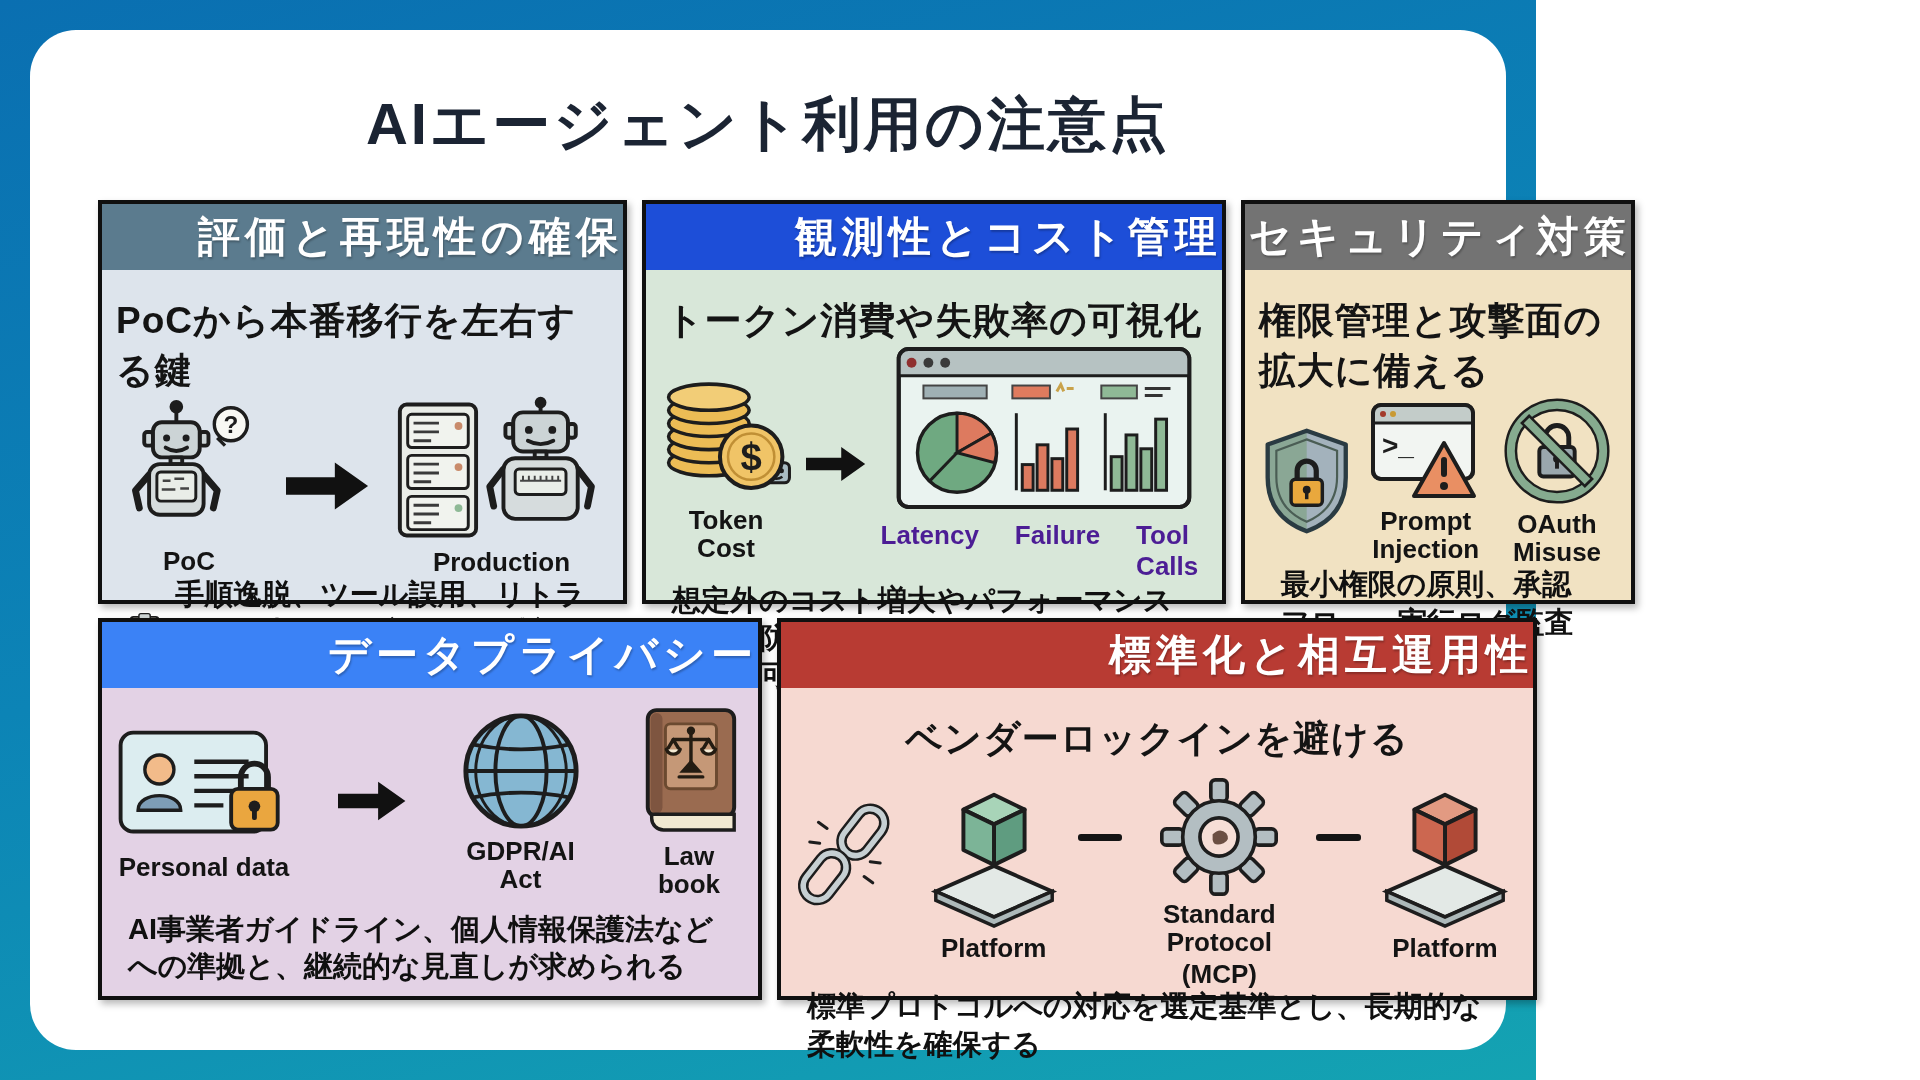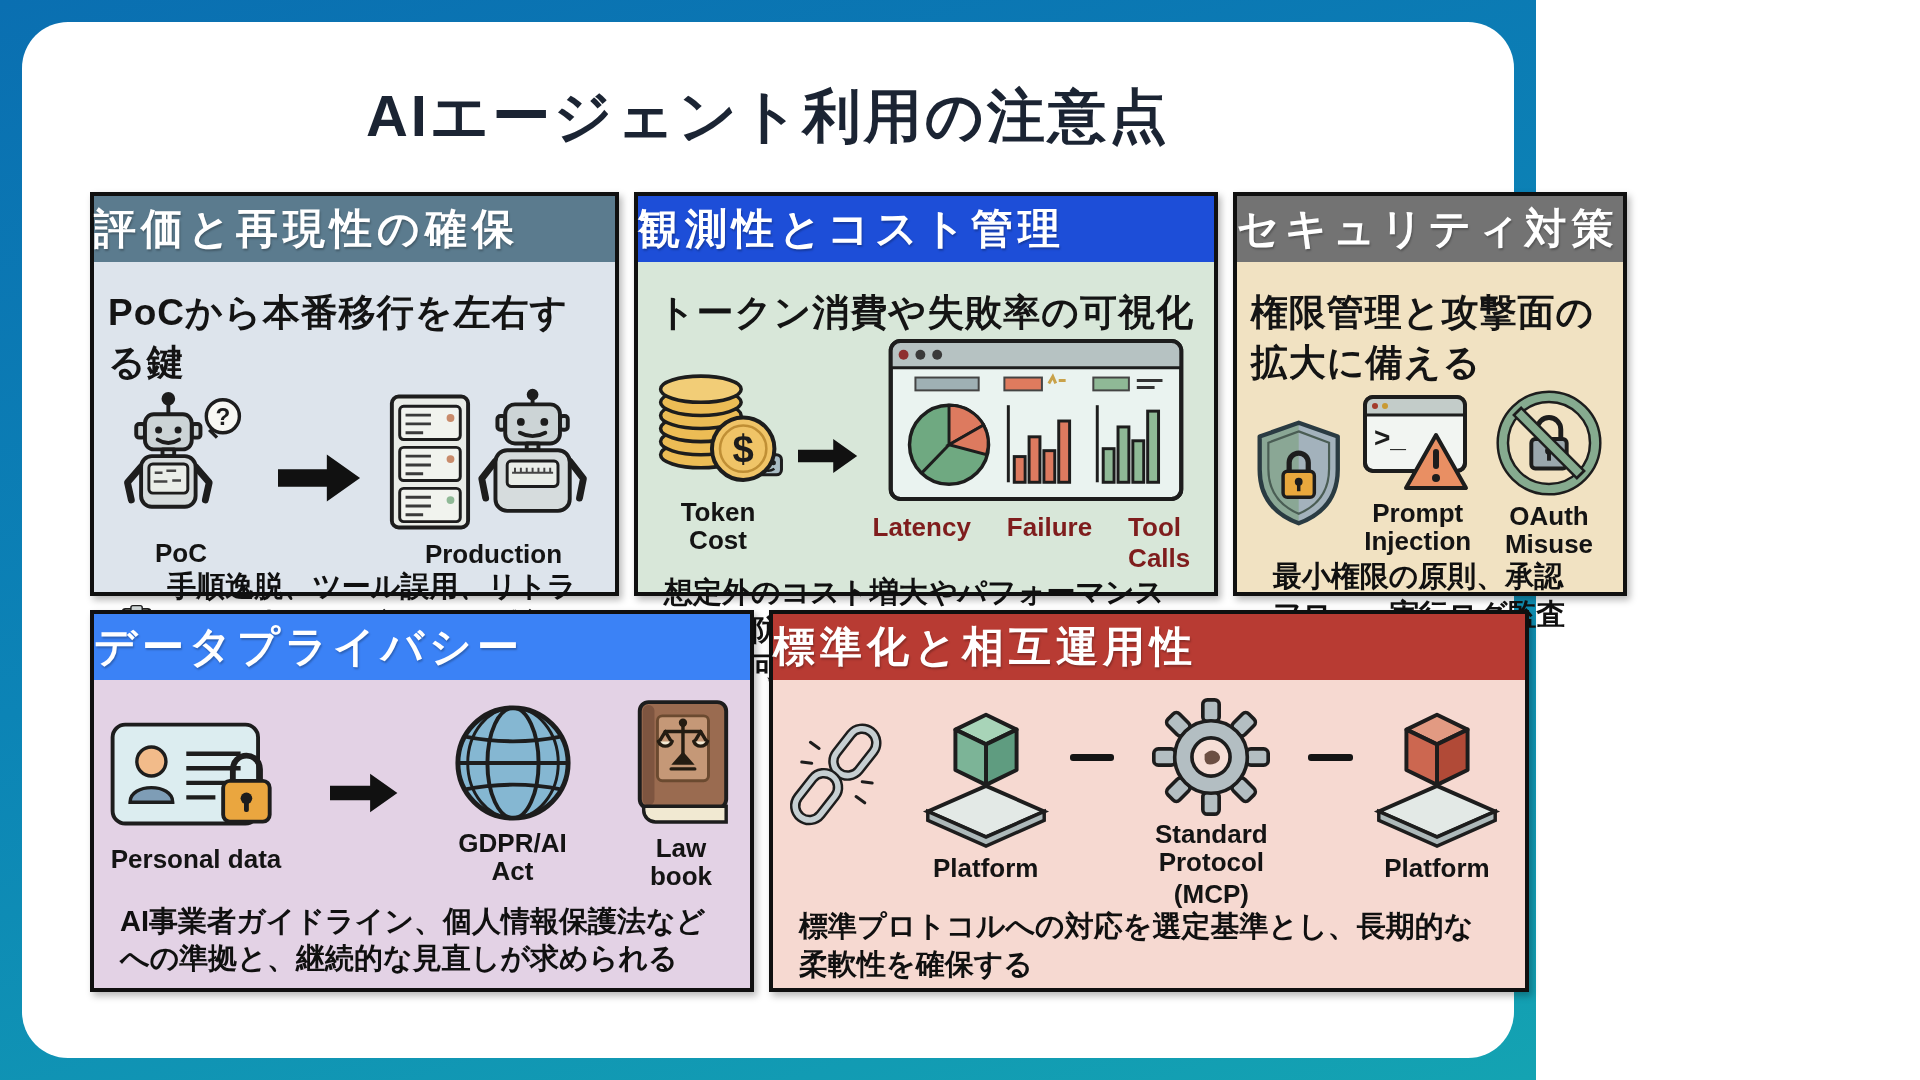--- a/index.html
+++ b/index.html
@@ -1,34 +1,34 @@
 <!DOCTYPE html>
 <html><head>
 <meta charset="utf-8">
 <style>
   * { margin:0; padding:0; box-sizing:border-box; }
   html,body { width:1920px; height:1080px; }
   body { font-family:"Liberation Sans","DejaVu Sans",sans-serif; overflow:hidden; }
 
-  .frame { width:1536px; height:1080px; padding:22px;
+  .frame { width:1536px; height:1080px; padding:30px;
            background:linear-gradient(165deg,#0a6fb1 0%,#0c84b6 48%,#14a3b2 100%); }
   .panel { width:100%; height:100%; background:#ffffff; border-radius:46px;
            padding:30px 40px 26px; display:flex; flex-direction:column; }
 
   .page-title { text-align:center; font-size:58px; font-weight:900; color:#1b2433;
                 letter-spacing:3px; margin:26px 0 36px; }
 
   .rows { flex:1; display:flex; flex-direction:column; gap:14px; padding:0 28px; }
   .row { display:flex; gap:15px; }
   .row-top { height:404px; }
   .row-bottom { height:382px; }
 
   .card { flex:1; border:4px solid #101010; display:flex; flex-direction:column;
           box-shadow:3px 4px 7px rgba(0,0,0,.28); }
-  .card-header { height:66px; flex:0 0 66px; display:flex; align-items:center; justify-content:flex-start;
+  .card-header { height:66px; flex:0 0 66px; display:flex; align-items:center; justify-content:flex-end;
                  font-size:42px; font-weight:900; color:#ffffff; letter-spacing:5px;
                  text-shadow:1px 2px 2px rgba(0,0,0,.25); }
   .card-body { flex:1; display:flex; flex-direction:column; align-items:center;
                padding:4px 14px 10px; }
   .card-subtitle { font-size:37px; font-weight:900; color:#141414; letter-spacing:1px; margin-top:22px; }
   .illustration { flex:1; display:flex; align-items:center; justify-content:center; width:100%; }
   .figure { display:flex; flex-direction:column; align-items:center; }
   .fig-label { font-size:26px; font-weight:800; color:#141414; line-height:1.08;
                text-align:center; margin-top:4px; }
   .card-note { display:flex; align-items:center; justify-content:center; gap:14px;
@@ -42,21 +42,21 @@
 
   .card--eval .illustration { gap:24px; }
   .card--eval .card-note { text-align:left; }
   .card--obs .illustration { gap:14px; }
   .card--sec .illustration { gap:12px; align-items:center; }
   .card--sec .card-note { justify-content:center; text-align:left; align-self:stretch; padding:0 22px; }
   .card--priv .illustration { gap:46px; }
   .card--std .illustration { gap:10px; align-items:flex-start; padding-top:14px; }
   .threat-label { max-width:140px; }
   .metrics { display:flex; gap:36px; margin-top:6px; }
-  .metrics span { font-size:26px; font-weight:800; color:#7f1d1d; }
+  .metrics span { font-size:26px; font-weight:800; color:#4c1d95; }
   .connector { width:58px; height:7px; background:#141414; border-radius:3px; margin-top:56px; }
   .chain-wrap { margin-top:2px; margin-right:16px; }
   .note-text { display:block; }
 </style>
 </head>
 <body>
 
 <div class="frame">
   <div class="panel">
     <div class="page-title">AIエージェント利用の注意点</div>
@@ -338,20 +338,21 @@
               <span class="note-text">AI事業者ガイドライン、個人情報保護法などへの準拠と、継続的な見直しが求められる</span>
             </div>
           </div>
         </div>
 
         <div class="card card--std">
           <div class="card-header">
             <span>標準化と相互運用性</span>
           </div>
           <div class="card-body">
+            <div class="card-subtitle">ベンダーロックインを避ける</div>
             <div class="illustration">
               <svg class="chain-wrap" width="128" height="150" viewBox="0 0 160 170">
                 <g transform="translate(110,48) rotate(38)">
                   <rect x="-23" y="-42" width="46" height="84" rx="23" fill="none" stroke="#1d1d1d" stroke-width="17"></rect>
                   <rect x="-23" y="-42" width="46" height="84" rx="23" fill="none" stroke="#c6cfd2" stroke-width="9"></rect>
                 </g>
                 <g transform="translate(48,120) rotate(38)">
                   <rect x="-23" y="-42" width="46" height="84" rx="23" fill="none" stroke="#1d1d1d" stroke-width="17"></rect>
                   <rect x="-23" y="-42" width="46" height="84" rx="23" fill="none" stroke="#c6cfd2" stroke-width="9"></rect>
                 </g>

